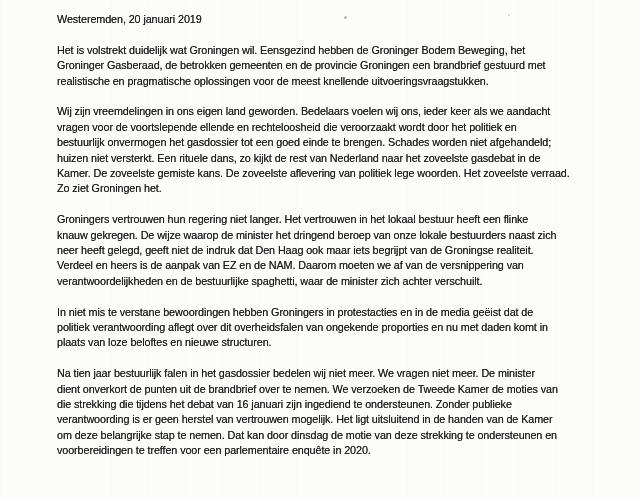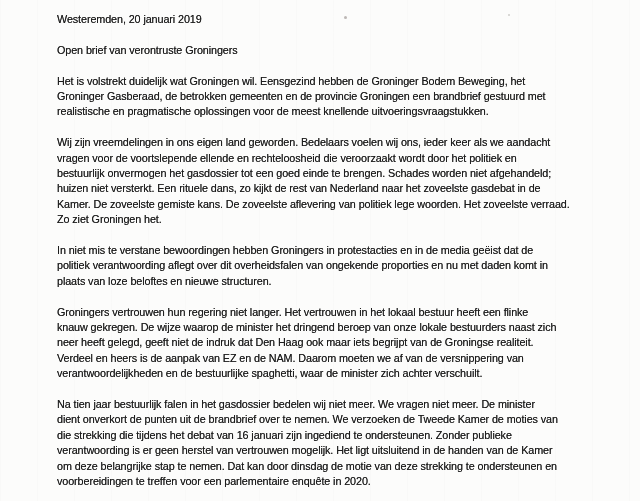--- a/index.html
+++ b/index.html
@@ -52,38 +52,37 @@
 <body>
 
 <div class="scan-page">
 
   <span class="scan-speck speck-1"></span>
   <span class="scan-speck speck-2"></span>
   <span class="scan-speck speck-3"></span>
 
   <div class="letter-body">
     <div class="line-block">Westeremden, 20 januari 2019</div>
-    <div class="line-block">Open brief van verontruste Groningers</div>
     <div class="line-block">Het is volstrekt duidelijk wat Groningen wil. Eensgezind hebben de Groninger Bodem Beweging, het
 Groninger Gasberaad, de betrokken gemeenten en de provincie Groningen een brandbrief gestuurd met
 realistische en pragmatische oplossingen voor de meest knellende uitvoeringsvraagstukken.</div>
     <div class="line-block">Wij zijn vreemdelingen in ons eigen land geworden. Bedelaars voelen wij ons, ieder keer als we aandacht
 vragen voor de voortslepende ellende en rechteloosheid die veroorzaakt wordt door het politiek en
 bestuurlijk onvermogen het gasdossier tot een goed einde te brengen. Schades worden niet afgehandeld;
 huizen niet versterkt. Een rituele dans, zo kijkt de rest van Nederland naar het zoveelste gasdebat in de
 Kamer. De zoveelste gemiste kans. De zoveelste aflevering van politiek lege woorden. Het zoveelste verraad.
 Zo ziet Groningen het.</div>
-    <div class="line-block">In niet mis te verstane bewoordingen hebben Groningers in protestacties en in de media geëist dat de
-politiek verantwoording aflegt over dit overheidsfalen van ongekende proporties en nu met daden komt in
-plaats van loze beloftes en nieuwe structuren.</div>
     <div class="line-block">Groningers vertrouwen hun regering niet langer. Het vertrouwen in het lokaal bestuur heeft een flinke
 knauw gekregen. De wijze waarop de minister het dringend beroep van onze lokale bestuurders naast zich
 neer heeft gelegd, geeft niet de indruk dat Den Haag ook maar iets begrijpt van de Groningse realiteit.
 Verdeel en heers is de aanpak van EZ en de NAM. Daarom moeten we af van de versnippering van
 verantwoordelijkheden en de bestuurlijke spaghetti, waar de minister zich achter verschuilt.</div>
+    <div class="line-block">In niet mis te verstane bewoordingen hebben Groningers in protestacties en in de media geëist dat de
+politiek verantwoording aflegt over dit overheidsfalen van ongekende proporties en nu met daden komt in
+plaats van loze beloftes en nieuwe structuren.</div>
     <div class="line-block">Na tien jaar bestuurlijk falen in het gasdossier bedelen wij niet meer. We vragen niet meer. De minister
 dient onverkort de punten uit de brandbrief over te nemen. We verzoeken de Tweede Kamer de moties van
 die strekking die tijdens het debat van 16 januari zijn ingediend te ondersteunen. Zonder publieke
 verantwoording is er geen herstel van vertrouwen mogelijk. Het ligt uitsluitend in de handen van de Kamer
 om deze belangrijke stap te nemen. Dat kan door dinsdag de motie van deze strekking te ondersteunen en
 voorbereidingen te treffen voor een parlementaire enquête in 2020.</div>
   </div>
 
 </div>
 

